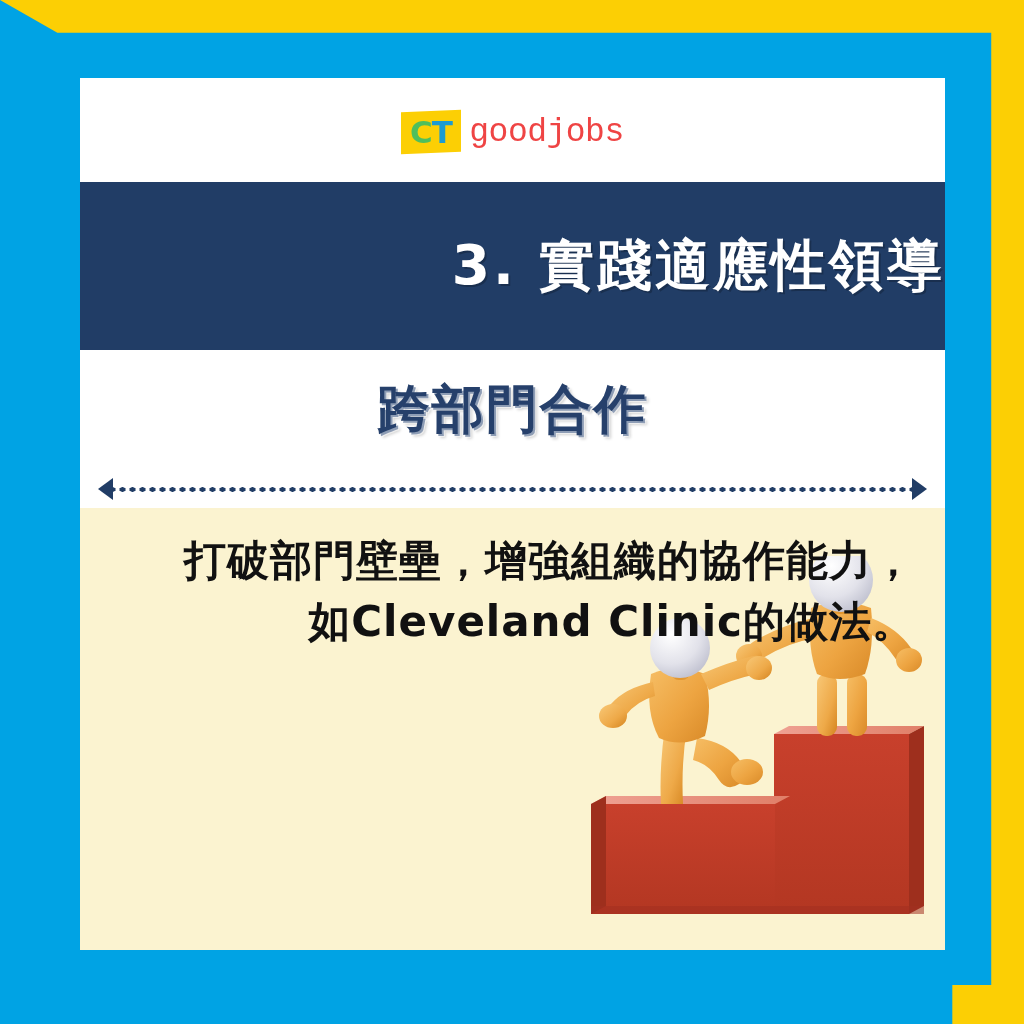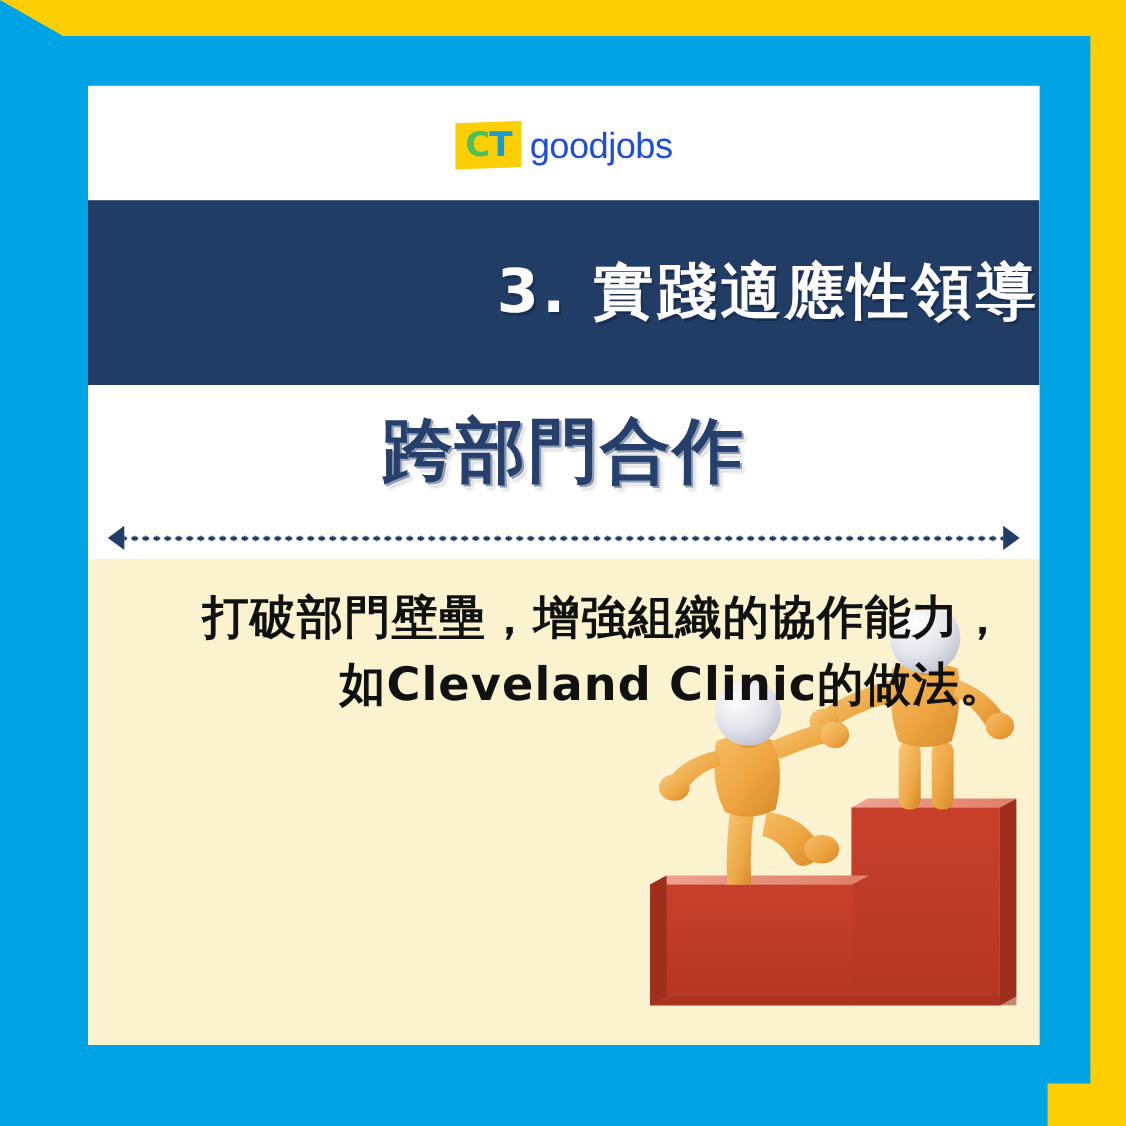--- a/index.html
+++ b/index.html
@@ -87,23 +87,23 @@
     font-weight: bold;
     letter-spacing: -1px;
     line-height: 1;
     transform: skewY(2.2deg);
     font-family: "DejaVu Sans", sans-serif;
   }
   .logo-c { color: #4fbf5c; }
   .logo-t { color: #1d9bd1; }
   .logo-word {
     font-size: 33px;
-    color: #1d4ed8;
+    color: #ef4444;
     letter-spacing: -0.5px;
-    font-family: Liberation Sans, sans-serif;
+    font-family: Liberation Mono, monospace;
     line-height: 1;
   }
 
   
   .title-banner {
     flex: 0 0 168px;
     background: #203d६6;
     background: #213d66;
     display: flex;
     align-items: center;
@@ -122,21 +122,21 @@
   
   .subtitle-zone {
     flex: 0 0 120px;
     background: #ffffff;
     display: flex;
     align-items: center;
     justify-content: center;
   }
   .subtitle-text {
     color: #26406b;
-    font-size: 64px;
+    font-size: 52px;
     font-weight: bold;
     letter-spacing: 2px;
     font-family: "DejaVu Sans", sans-serif;
     text-shadow:
       2px 2px 0 #8e9db5,
       3px 3px 0 rgba(255,255,255,0.55),
       4px 4px 3px rgba(0,0,0,0.18);
     white-space: nowrap;
   }
 

